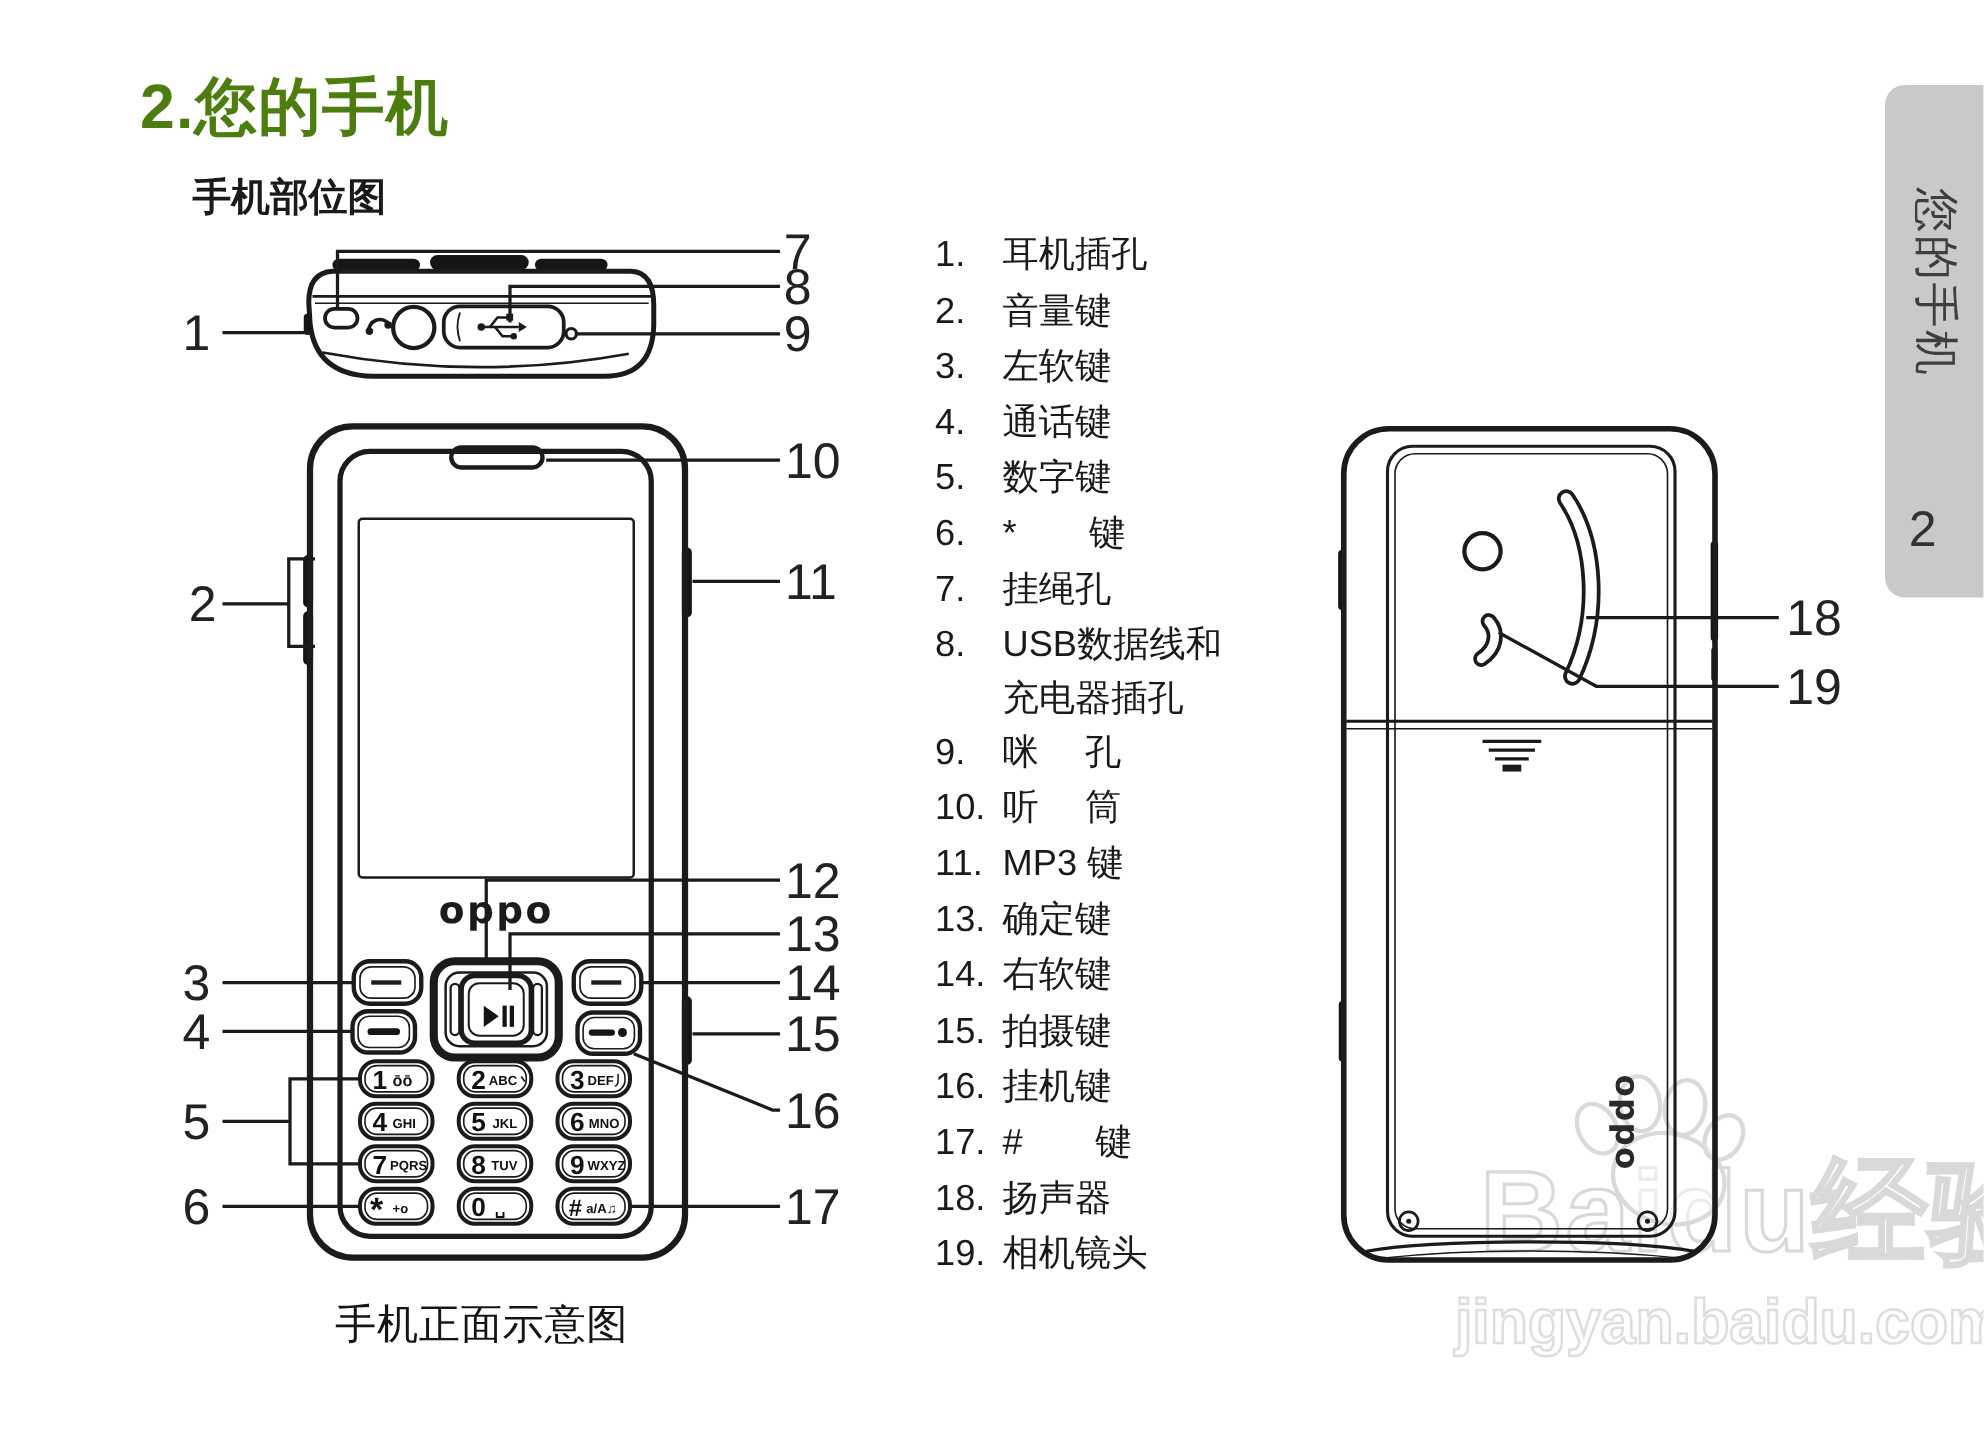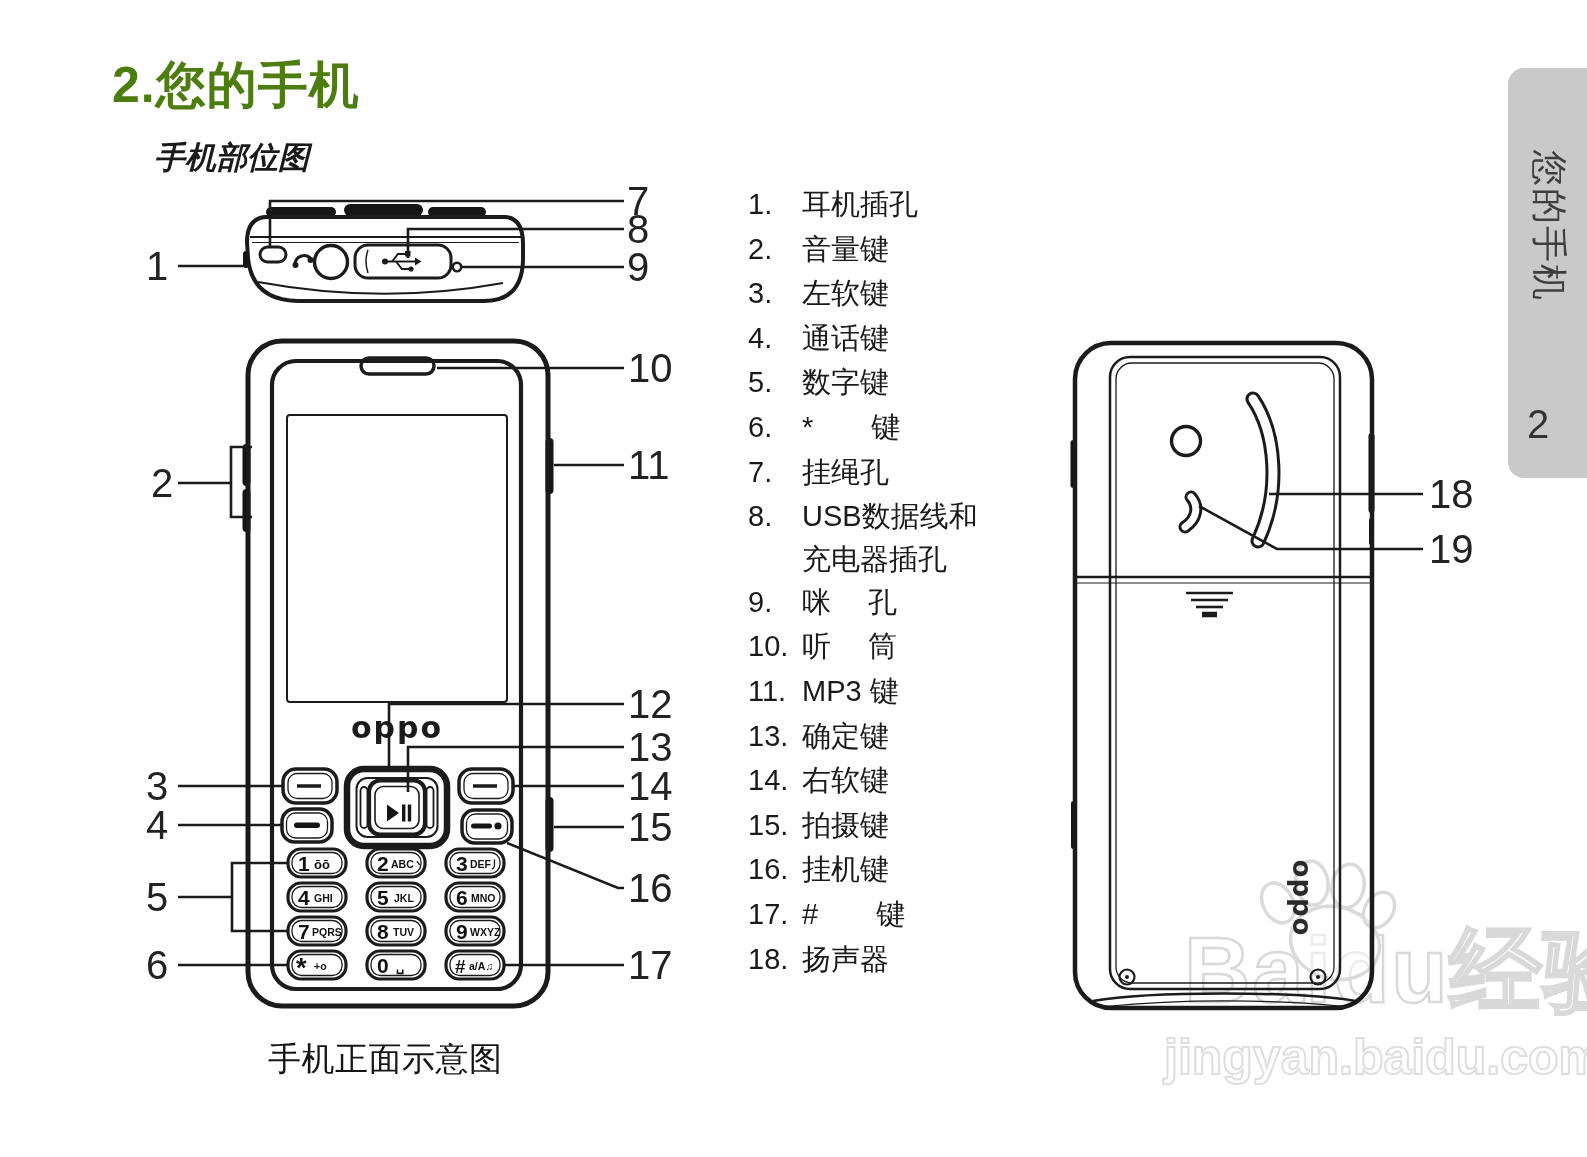--- a/index.html
+++ b/index.html
@@ -1,21 +1,21 @@
 <!DOCTYPE html>
 <html><head>
 <meta charset="utf-8">
 <style>
   html,body{margin:0;padding:0;background:#fff;}
   .page{position:relative;width:1587px;height:1157px;background:#ffffff;overflow:hidden;
         font-family:"Liberation Sans",sans-serif;color:#111;}
   .abs{position:absolute;}
   
   .title{left:112px;top:60px;font-size:50px;font-weight:600;letter-spacing:1px;line-height:1;color:#4d7c0f;}
-  .subtitle{left:154px;top:142px;font-size:31px;font-weight:600;line-height:1;color:#1a1a1a;font-style:italic;}
+  .subtitle{left:154px;top:142px;font-size:31px;font-weight:600;line-height:1;color:#1a1a1a;}
   .caption{font-size:33px;font-weight:500;line-height:1;color:#151515;letter-spacing:0.5px;}
   .caption.front{left:268px;top:1042px;}
   .caption.back{left:1147px;top:1041px;}
   
   .parts-list{left:748px;top:182px;list-style:none;margin:0;padding:0;
               font-size:29px;font-weight:500;color:#1a1a1a;}
   .parts-list li{display:flex;}
   .parts-list .num{width:54px;flex:none;line-height:44.6px;}
   .parts-list .lbl{line-height:44.6px;}
   .parts-list .lbl span{display:block;}
@@ -413,20 +413,26 @@
         <span class="lbl">
           <span class="l1">#　　键</span>
         </span>
       </li>
     <li>
         <span class="num">18.</span>
         <span class="lbl">
           <span class="l1">扬声器</span>
         </span>
       </li>
+    <li>
+        <span class="num">19.</span>
+        <span class="lbl">
+          <span class="l1">相机镜头</span>
+        </span>
+      </li>
   </ol>
 
   <div class="abs caption front">手机正面示意图</div>
 
   <div class="abs sidebar-tab">
     <span class="tab-label">您的手机</span>
     <span class="tab-page">2</span>
   </div>
 
 </div>

